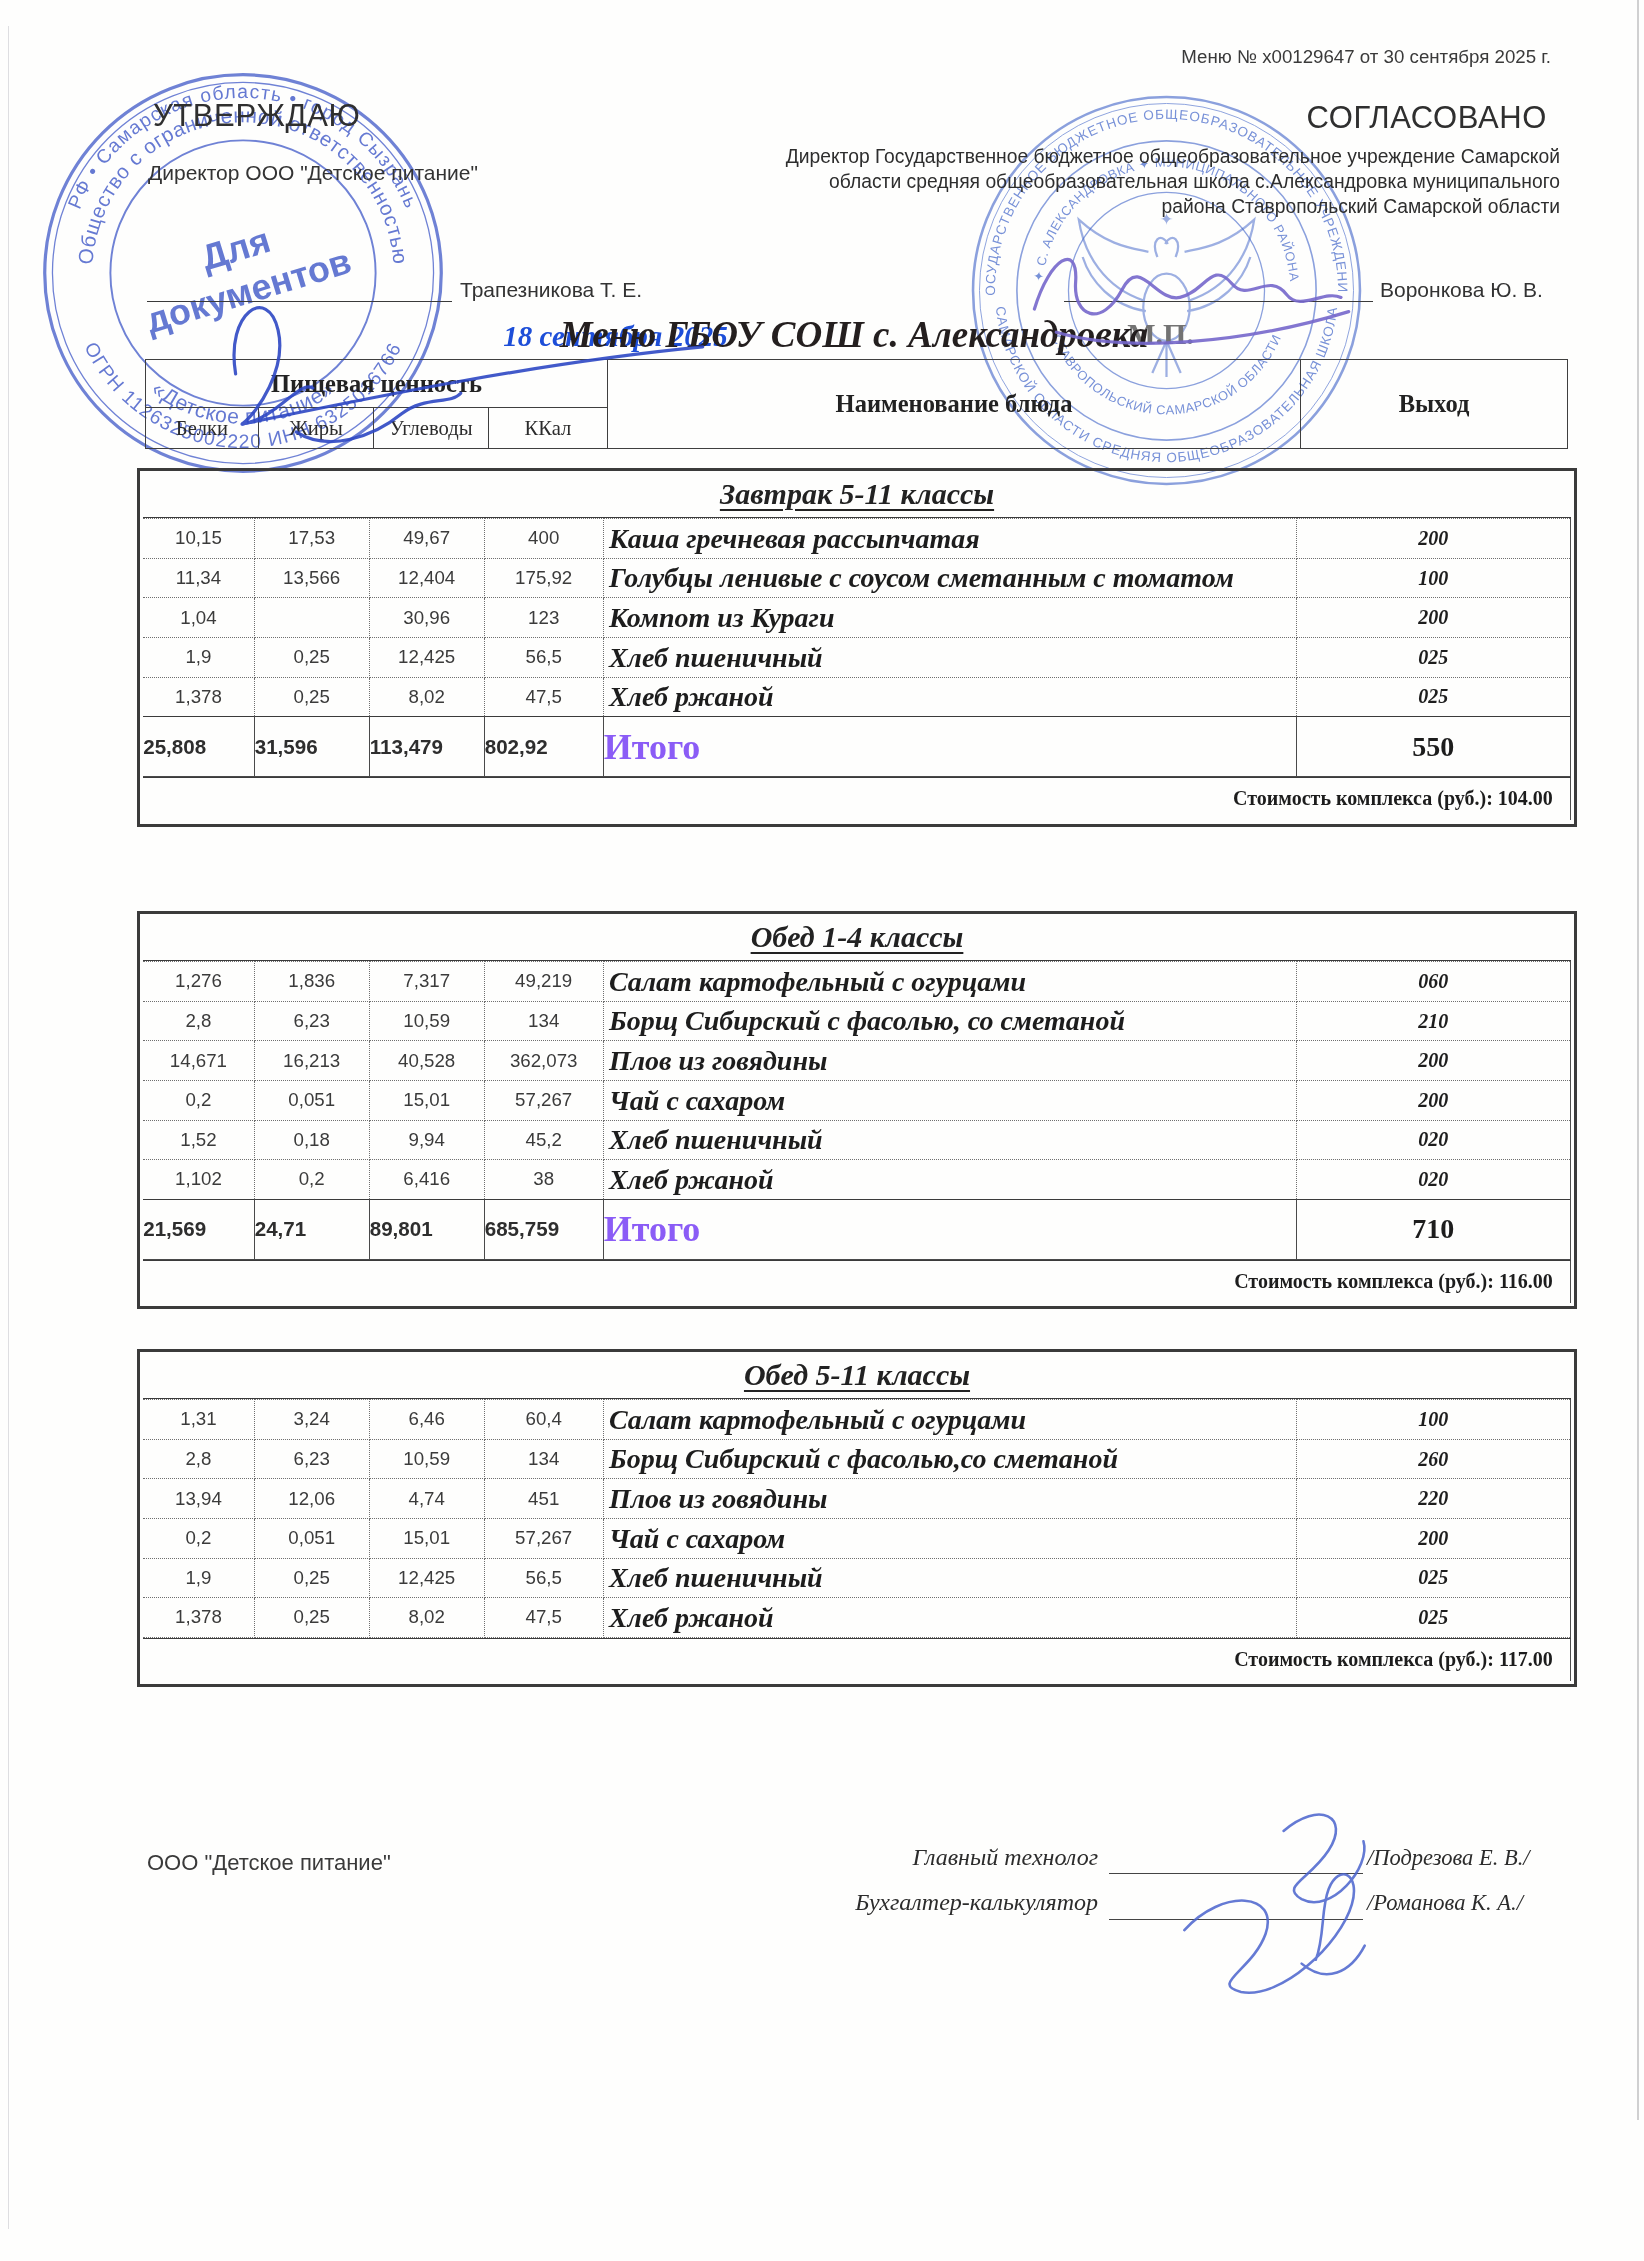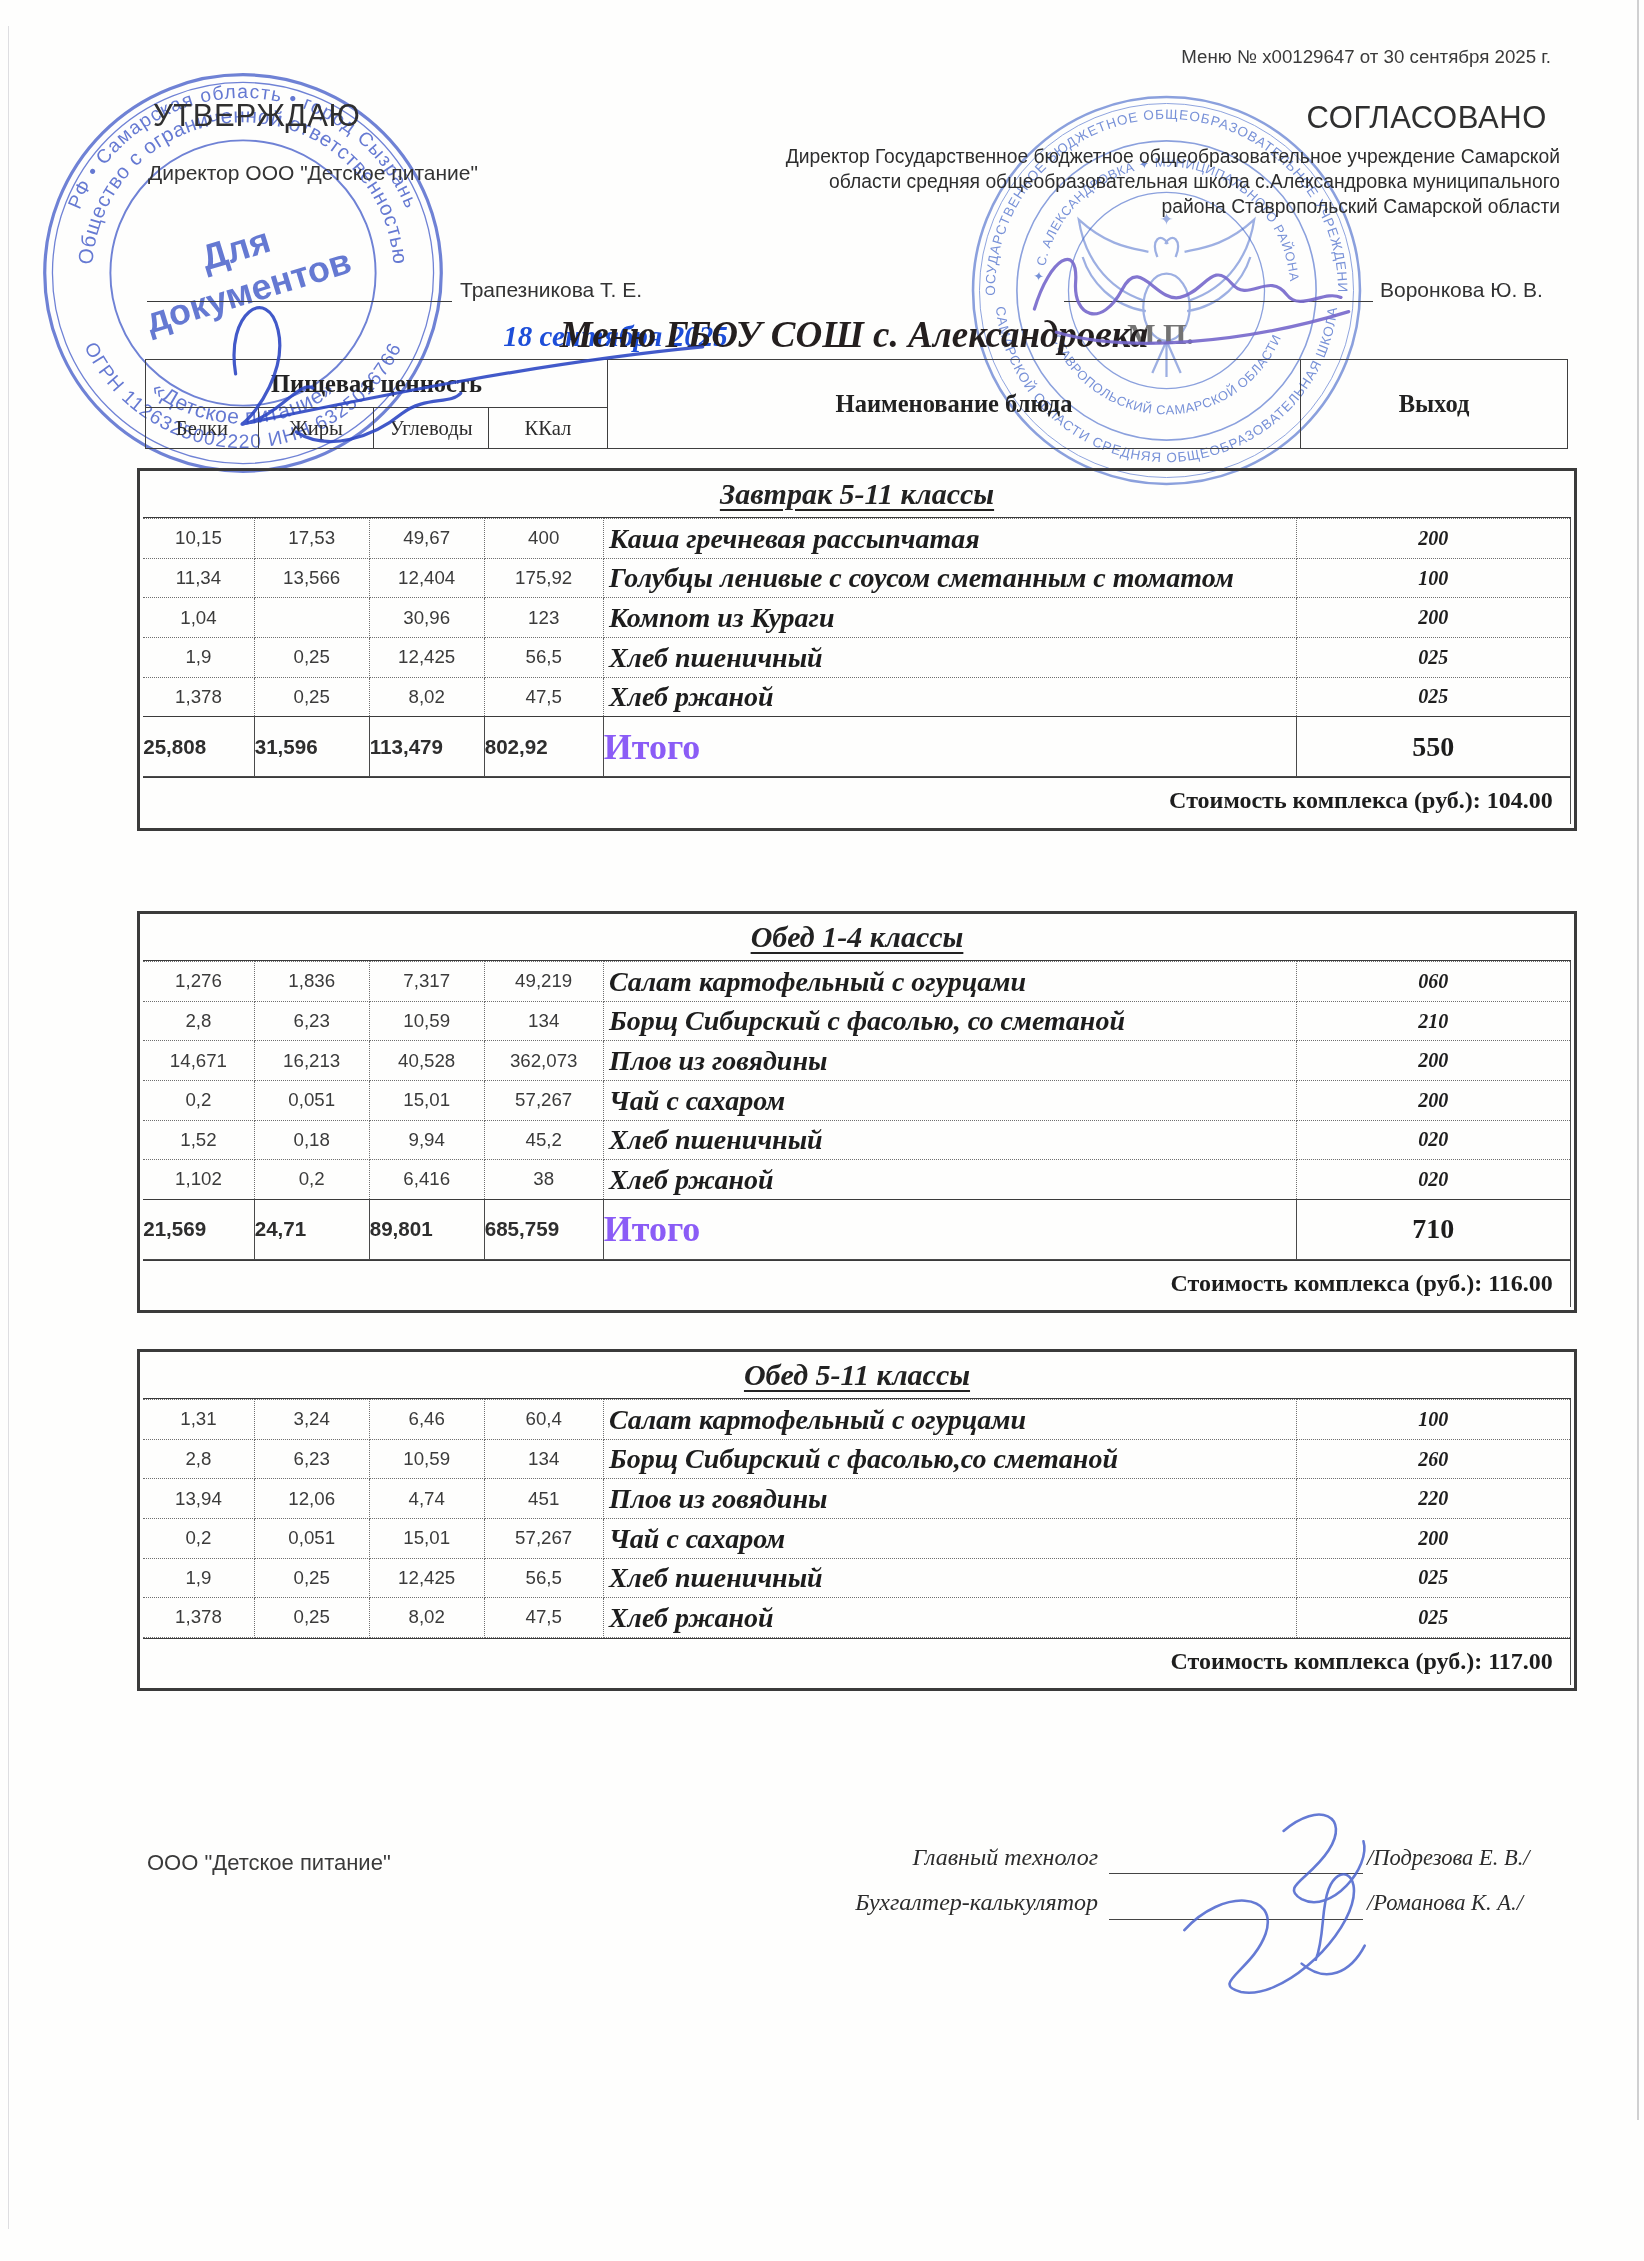--- a/index.html
+++ b/index.html
@@ -48,21 +48,21 @@
   .dish{font-family:"Liberation Serif",serif;font-weight:bold;font-style:italic;font-size:28px;
         line-height:1.12;color:#1d1d1d;padding:1.3px 2.6px 1.3px 5.2px !important;}
   .out{font-family:"Liberation Serif",serif;font-weight:bold;font-style:italic;font-size:20px;
        text-align:center;color:#1d1d1d;}
   .trow td{border:1.3px solid #4a4a4a;border-top:1.9px solid #3b3b3b;height:59px;}
   .tnum{font-weight:bold;font-size:20.6px;text-align:left;color:#2e2e2e;}
   .tlabel{font-family:"Liberation Serif",serif;font-weight:bold;font-size:36px;text-align:left;
           padding-right:10.3px !important;color:#8b5cf6;}
   .tout{font-family:"Liberation Serif",serif;font-weight:bold;font-size:28px;text-align:center;color:#1d1d1d;}
   .cost-row{border-top:1.9px solid #3b3b3b;border-right:1.3px solid #4e4e4e;text-align:right;
-            font-family:"Liberation Serif",serif;font-weight:bold;font-size:24px;color:#1d1d1d;
+            font-family:"Liberation Serif",serif;font-weight:bold;font-size:20px;color:#1d1d1d;
             padding:9px 17px 10.3px 0;}
   
   .footer-org{left:147px;top:1850px;font-size:22px;color:#3a3a3a;z-index:2;}
   .f-label{font-family:"Liberation Serif",serif;font-style:italic;font-size:24px;color:#2c2c2c;
            text-align:right;width:325px;left:773px;z-index:2;}
   .f-name{font-family:"Liberation Serif",serif;font-style:italic;font-size:22.5px;color:#2c2c2c;
           left:1367px;z-index:2;}
   .f-line{border-top:1.3px solid #444;height:0;width:254px;left:1109px;z-index:2;}
   
   svg.stamp{position:absolute;z-index:1;}

